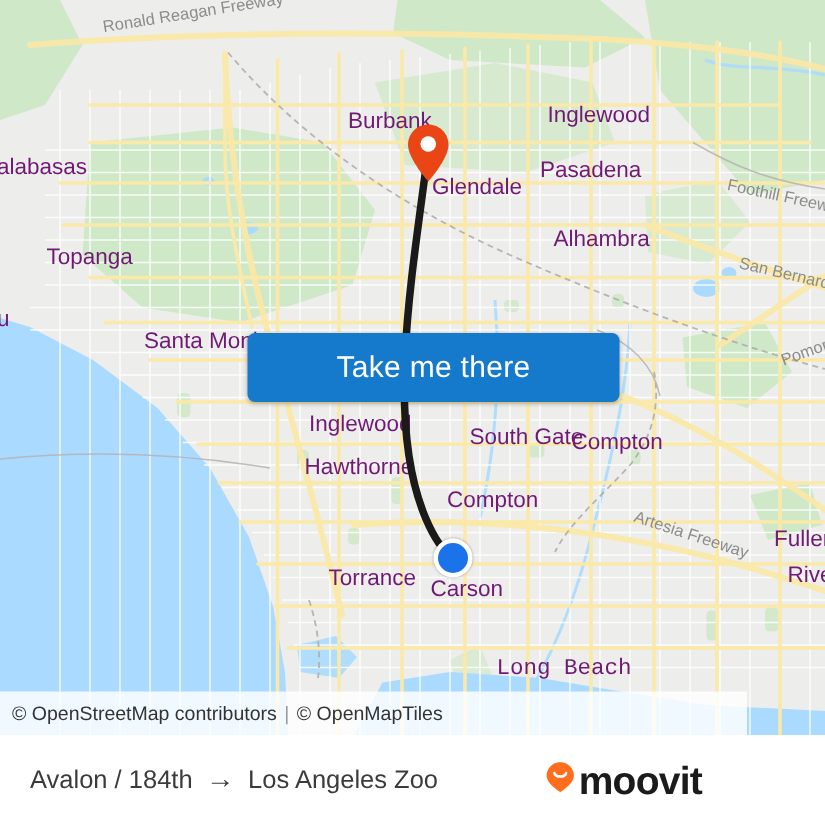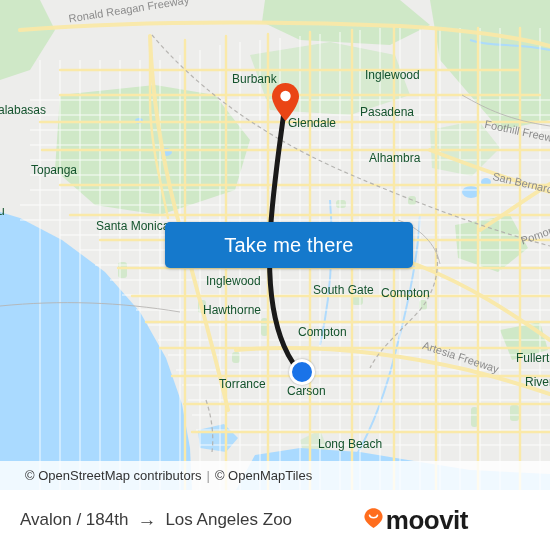--- a/index.html
+++ b/index.html
@@ -27,21 +27,21 @@
   }
   #map svg { display: block; }
   .map-label {
     position: absolute;
     color: #9a9a9a;
     font-family: "Liberation Sans", sans-serif;
     white-space: nowrap;
     pointer-events: none;
     user-select: none;
   }
-  .map-label.city   { font-size: 12px; color: #14532d; }
+  .map-label.city   { font-size: 15px; color: #701a75; }
   .map-label.road   { font-size: 11px; color: #8c8c8c; }
 
   
   #route-layer { position: absolute; left:0; top:0; width:550px; height:490px; }
 
   #dest-pin {
     position: absolute;
     left: 271px; top: 82px;
     width: 29px; height: 40px;
   }
@@ -68,25 +68,25 @@
     font-family: "Liberation Sans", sans-serif;
     letter-spacing: .2px;
     cursor: pointer;
     box-shadow: 0 1px 3px rgba(0,0,0,.25);
   }
 
   
   #attribution {
     position: absolute;
     left: 0; top: 461px;
-    width: 550px; height: 29px;
+    width: 498px; height: 29px;
     background: rgba(255,255,255,.82);
     display: flex;
     align-items: center;
-    padding-left: 25px;
+    padding-left: 8px;
     font-size: 13px;
     color: #333333;
   }
   #attribution .sep { margin: 0 5px; color: #9a9a9a; }
   #attribution a, #attribution span.lnk { color: #333; text-decoration: none; }
 
   
   #footer {
     position: absolute;
     left: 0; top: 490px;
@@ -229,21 +229,21 @@
         <div class="map-label city" style="left: 206px; top: 274px;">Inglewood</div>
         <div class="map-label city" style="left: 313px; top: 283px;">South Gate</div>
         <div class="map-label city" style="left: 381px; top: 286px;">Compton</div>
         <div class="map-label city" style="left: 203px; top: 303px;">Hawthorne</div>
         <div class="map-label city" style="left: 298px; top: 325px;">Compton</div>
         <div class="map-label road" style="left: 421px; top: 351px; transform: rotate(18deg);">Artesia Freeway</div>
         <div class="map-label city" style="left: 516px; top: 351px;">Fullert</div>
         <div class="map-label city" style="left: 219px; top: 377px;">Torrance</div>
         <div class="map-label city" style="left: 287px; top: 384px;">Carson</div>
         <div class="map-label city" style="left: 525px; top: 375px;">Rivers</div>
-        <div class="map-label city" style="left: 318px; top: 437px;">Long Beach</div>
+        <div class="map-label city" style="left: 331px; top: 437px; font-family: Liberation Mono, monospace;">Long Beach</div>
       </div>
 
     <svg id="route-layer" viewBox="0 0 550 490">
       <path d="M285,104
                C279,150 272,195 270,238
                C268,282 272,318 284,346
                C290,360 296,368 302,372" fill="none" stroke="#1a1a1a" stroke-width="5" stroke-linecap="round" stroke-linejoin="round"></path>
     </svg>
 
     <div id="dest-pin">

